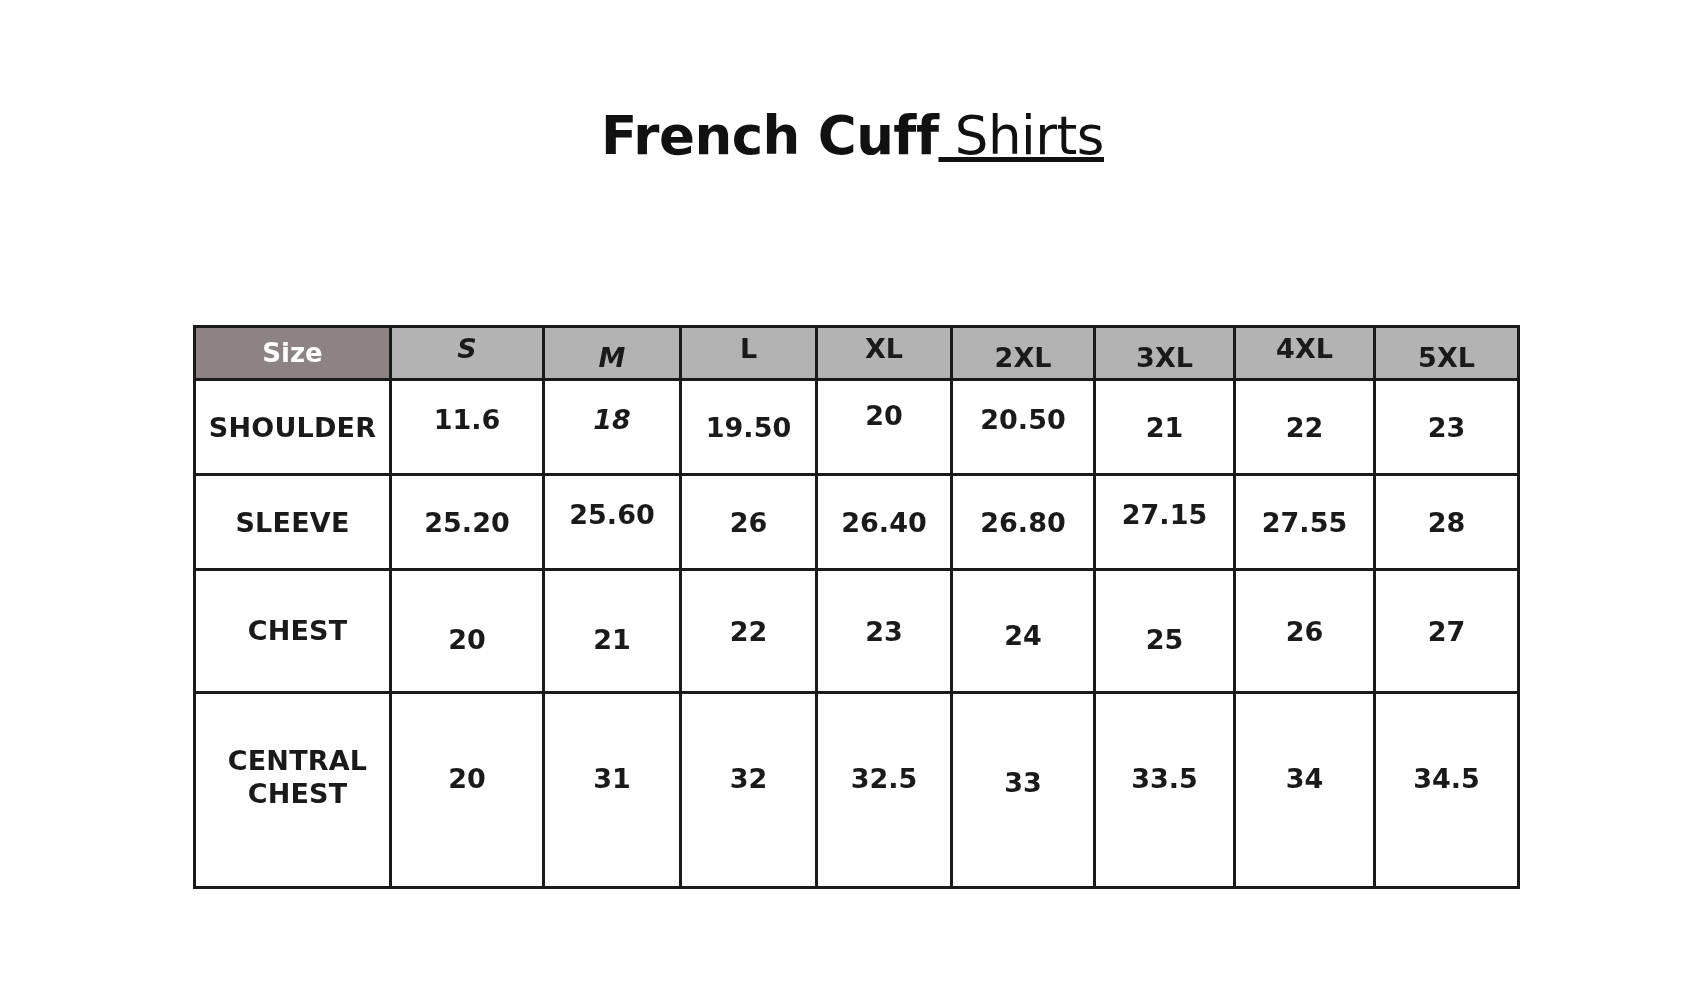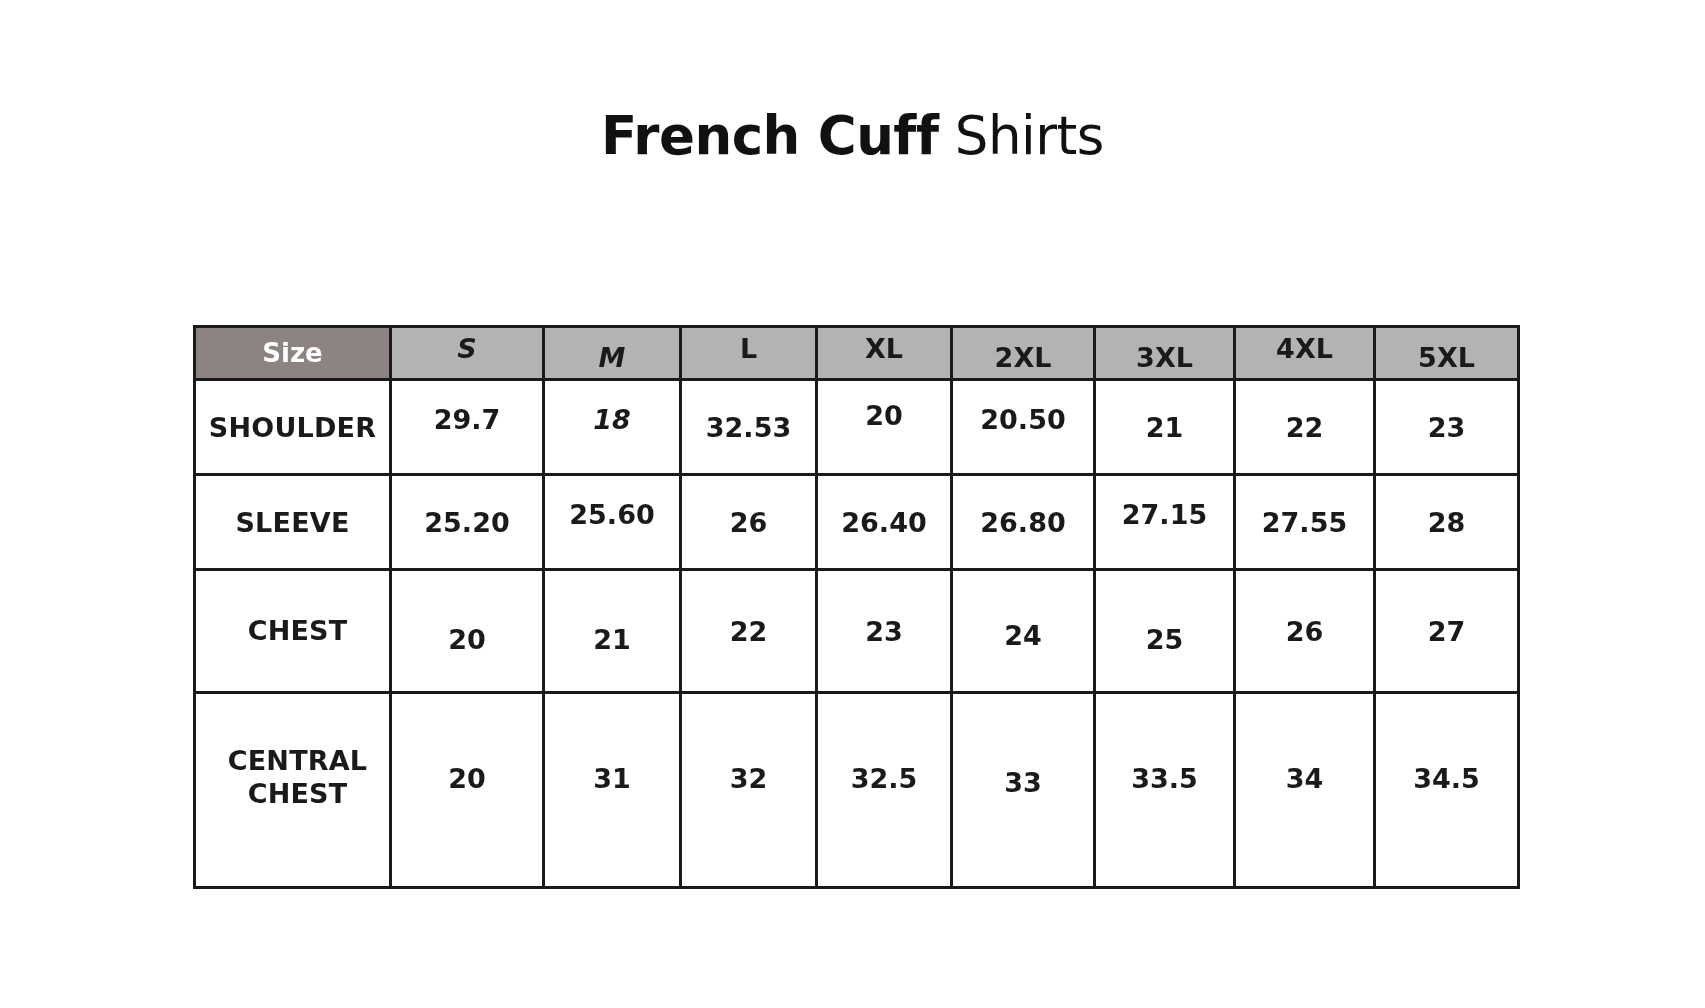--- a/index.html
+++ b/index.html
@@ -29,20 +29,21 @@
     font-size: 53px;
     line-height: 1.05;
     letter-spacing: -0.5px;
     white-space: nowrap;
   }
   .title-main .strong {
     font-weight: 700;
   }
   .title-main .light {
     font-weight: 400;
+    text-decoration: underline;
   }
   .title-sub {
     font-size: 37px;
     margin-top: 17px;
     white-space: nowrap;
   }
   .title-sub .strong { font-weight: 700; }
   .title-sub .light { font-weight: 400; }
   .title-unit {
     font-size: 34px;
@@ -163,23 +164,23 @@
           <th><span class="hdr-dn">2XL</span></th>
           <th><span class="hdr-dn">3XL</span></th>
           <th><span class="hdr-up">4XL</span></th>
           <th><span class="hdr-dn">5XL</span></th>
         </tr>
       </thead>
       <tbody>
 
         <tr class="r-shoulder">
           <td class="row-label">SHOULDER</td>
-          <td><span class="v-up">29.7</span></td>
+          <td><span class="v-up">11.6</span></td>
           <td><span class="italic v-up">18</span></td>
-          <td><span>32.53</span></td>
+          <td><span>19.50</span></td>
           <td><span class="v-up2">20</span></td>
           <td><span class="v-up">20.50</span></td>
           <td><span>21</span></td>
           <td><span>22</span></td>
           <td><span>23</span></td>
         </tr>
 
         <tr class="r-sleeve">
           <td class="row-label">SLEEVE</td>
           <td><span>25.20</span></td>

